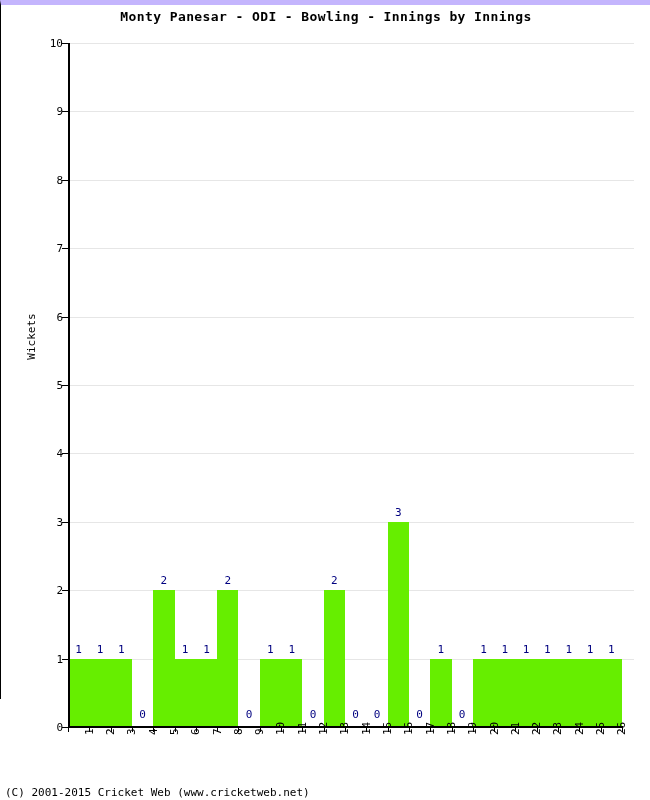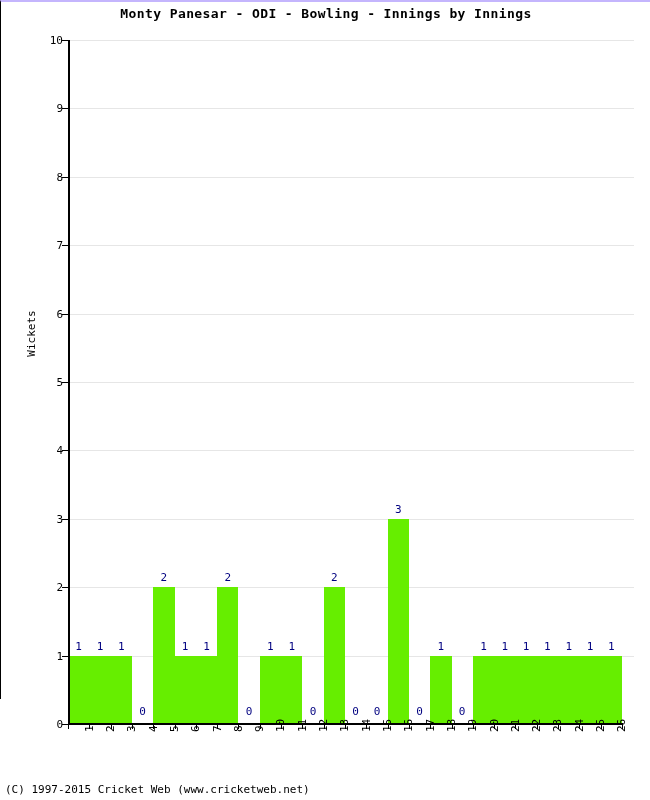--- a/index.html
+++ b/index.html
@@ -14,21 +14,21 @@
     color: #000000;
     position: relative;
     overflow: hidden;
   }
   #page {
     position: absolute;
     left: 0; top: 0;
     width: 650px;
     height: 699px;
     border-left: 1px solid #000;
-    border-top: 2px solid #c4b5fd;
+    border-top: 5px solid #c4b5fd;
     box-sizing: border-box;
     background: #fff;
   }
   
   #chart-title {
     position: absolute;
     left: 0;
     top: 4px;
     width: 650px;
     text-align: center;
@@ -296,15 +296,15 @@
       <div class="xtick-label" style="left: 487.5px;">20</div>
       <div class="xtick-label" style="left: 508.808px;">21</div>
       <div class="xtick-label" style="left: 530.115px;">22</div>
       <div class="xtick-label" style="left: 551.423px;">23</div>
       <div class="xtick-label" style="left: 572.731px;">24</div>
       <div class="xtick-label" style="left: 594.038px;">25</div>
       <div class="xtick-label" style="left: 615.346px;">26</div>
     </div>
 
 
-  <div id="footer">(C) 1997-2015 Cricket Web (www.cricketweb.net)</div>
+  <div id="footer">(C) 2001-2015 Cricket Web (www.cricketweb.net)</div>
 
 </div>
 
 </body></html>

